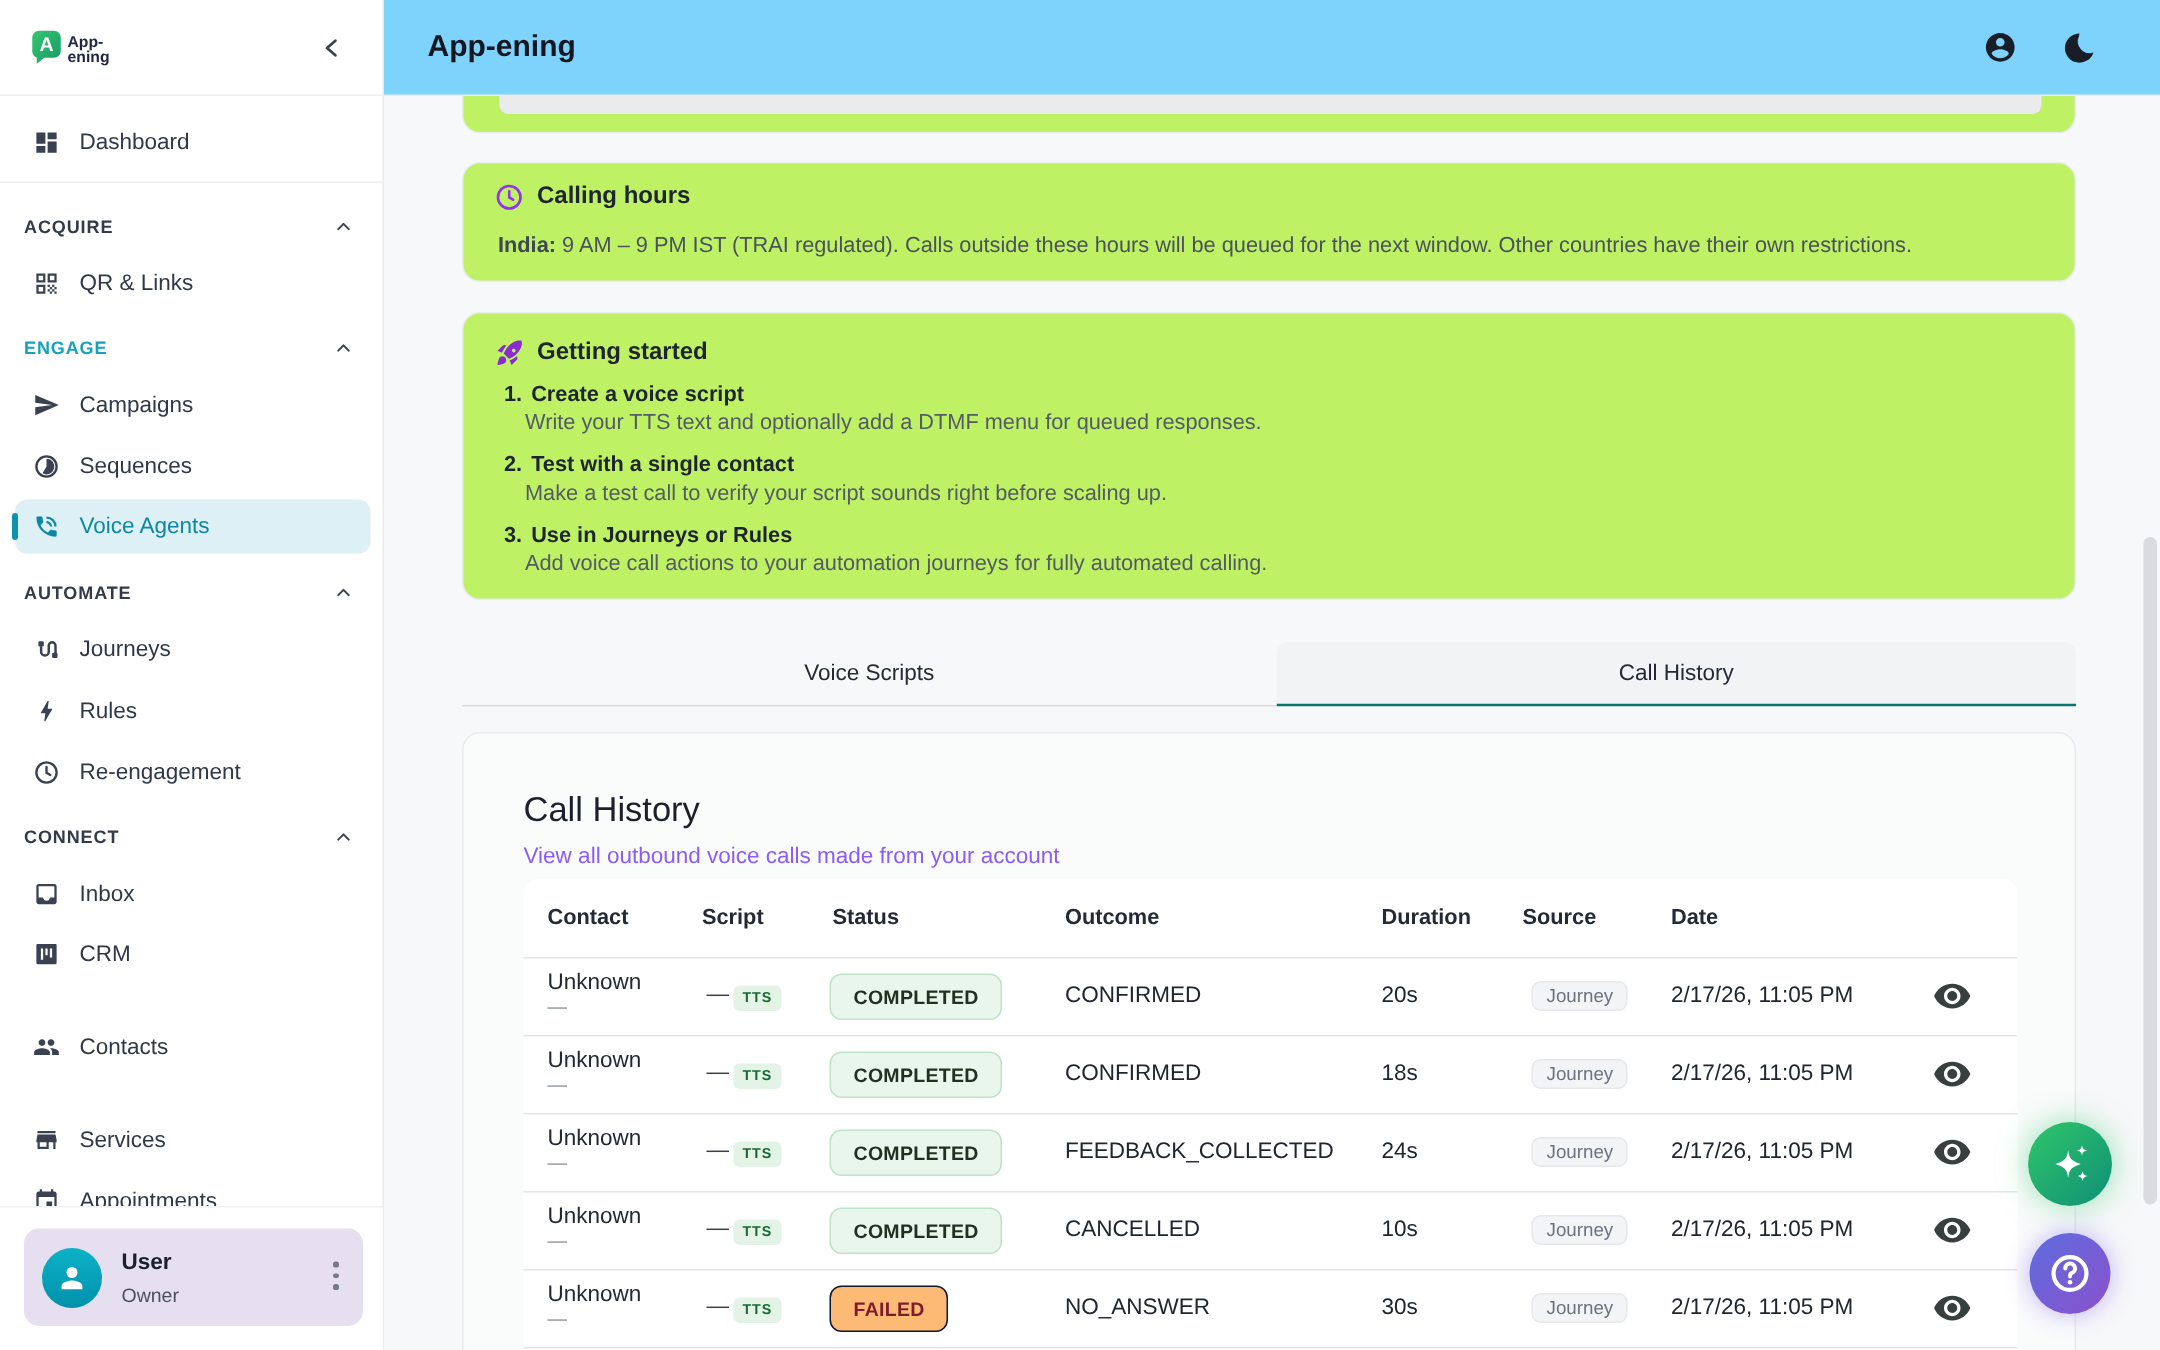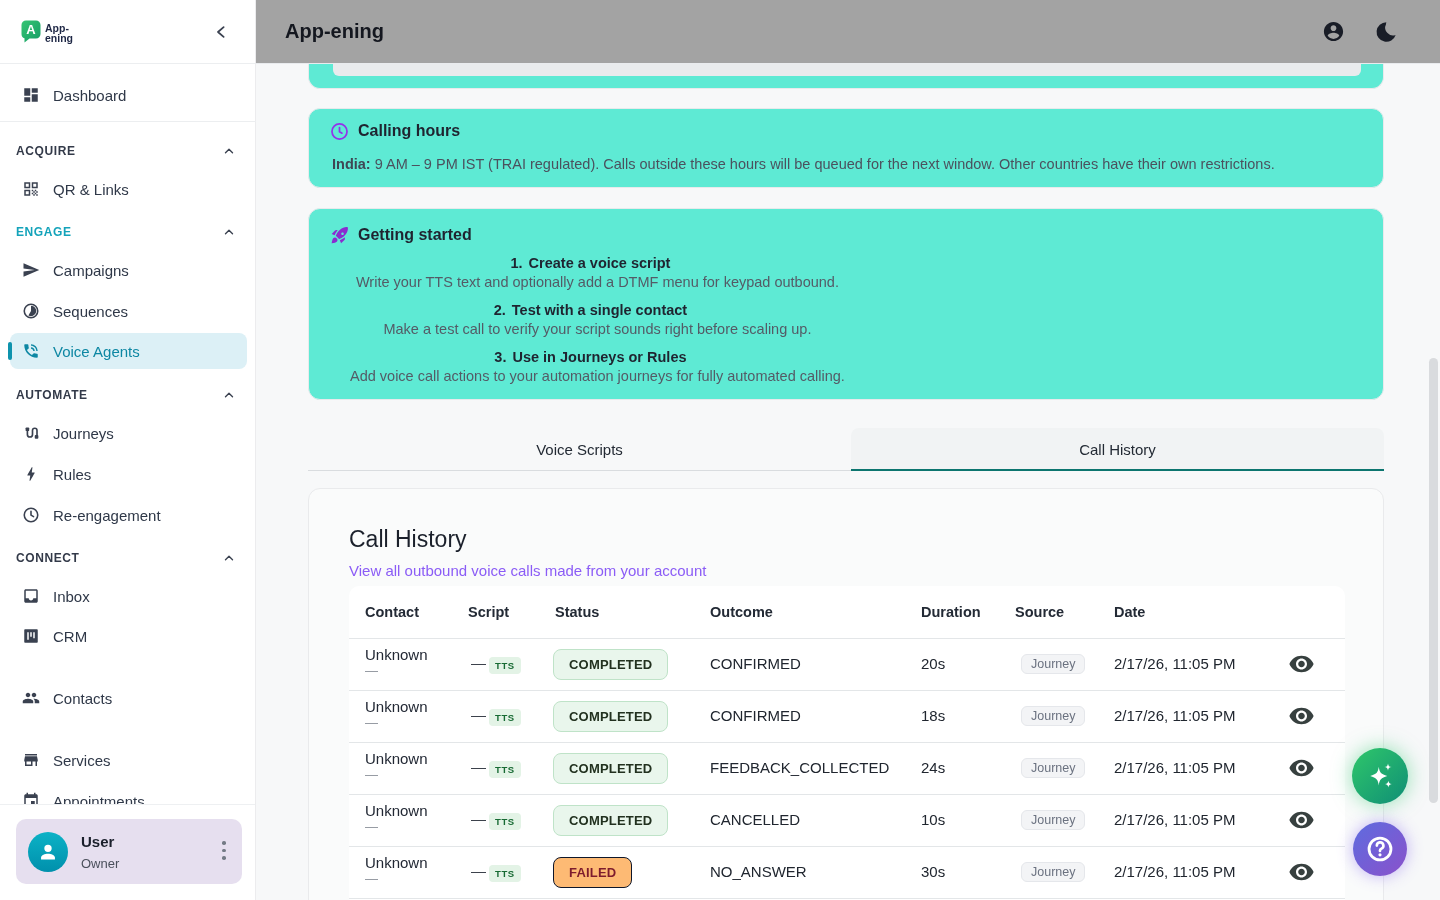--- a/index.html
+++ b/index.html
@@ -23,26 +23,26 @@
 #active-bar { position:absolute; left:8px; top:342px; width:4px; height:18px; background:#0e93ad; border-radius:3px; }
 #sb-foot { position:absolute; left:0; top:804px; width:255px; height:96px; background:#ffffff; border-top:1px solid #eef0f2; }
 #user-card { position:absolute; left:16px; top:14px; width:226px; height:65px; background:#e6dfef; border-radius:10px; }
 #user-av { position:absolute; left:12px; top:13px; width:40px; height:40px; border-radius:50%; background:linear-gradient(180deg,#0cb2c6,#0090ac); }
 #user-nm { position:absolute; left:65px; top:14px; font-size:15px; font-weight:700; color:#1b202c; }
 #user-rl { position:absolute; left:65px; top:37px; font-size:13px; color:#4b505c; }
 #user-dots { position:absolute; right:16px; top:22px; width:4px; }
 #user-dots span { display:block; width:3.5px; height:3.5px; border-radius:50%; background:#737a85; margin-bottom:4px; }
 
 
-#topbar { position:absolute; left:256px; top:0; width:1184px; height:64px; background:#a3a3a3; border-bottom:1px solid #e9ebee; z-index:4; }
+#topbar { position:absolute; left:256px; top:0; width:1184px; height:64px; background:#7dd3fc; border-bottom:1px solid #e9ebee; z-index:4; }
 #tb-title { position:absolute; left:29px; top:20px; font-size:20px; font-weight:700; color:#14171f; }
 .tb-ic { position:absolute; top:22px; color:#191d27; }
 
 
-.card { position:absolute; left:308px; width:1076px; background:#5eead4; border:1px solid #e8eaec; border-radius:12px;text-align:center; }
+.card { position:absolute; left:308px; width:1076px; background:#bef264; border:1px solid #e8eaec; border-radius:12px; }
 #card-cut { top:63px; height:26px; border-top:none; border-radius:0 0 12px 12px; }
 #card-cut .bar { position:absolute; left:24px; top:0; width:1028px; height:13px; background:#e9ebed; border-radius:0 0 6px 6px; }
 #card-hours { top:108px; height:80px; }
 #card-start { top:208px; height:192px; }
 .card-title { position:absolute; left:49px; top:0; font-size:16px; font-weight:700; color:#1f2430; }
 .card-ic { position:absolute; left:23px; width:17px; height:17px; }
 .gs-num { font-size:14.5px; font-weight:700; color:#1f2430; }
 .gs-sub { font-size:14.5px; color:#545b66; }
 
 
@@ -107,21 +107,21 @@
   </div>
 
   <div id="card-start" class="card">
     <div class="card-ic" style="left:21px; top:16px; width:20px; height:20px; color:#8a2bd0;">
       <svg viewBox="0 0 24 24" width="20" height="20" fill="currentColor">
           <path d="M9.19 6.35c-2.04 2.29-3.44 5.58-3.57 5.89L2 10.69l4.05-4.05c.47-.47 1.15-.68 1.81-.55l1.33.26zM11.17 17s3.74-1.55 5.89-3.7c5.4-5.4 4.5-9.62 4.21-10.57-.95-.3-5.17-1.19-10.57 4.21C8.55 9.09 7 12.83 7 12.83L11.17 17zm6.48-2.19c-2.29 2.04-5.58 3.44-5.89 3.57L13.31 22l4.05-4.05c.47-.47.68-1.15.55-1.81l-.26-1.33zM9 18c0 .83-.34 1.58-.88 2.12C6.94 21.3 2 22 2 22s.7-4.94 1.88-6.12A2.996 2.996 0 0 1 9 18zm4.52-7.52c0-.83.67-1.5 1.5-1.5s1.5.67 1.5 1.5-.67 1.5-1.5 1.5-1.5-.67-1.5-1.5z"></path>
         </svg>
     </div>
     <div class="card-title" style="top:17px;">Getting started</div>
     <div style="position:absolute; left:27px; top:45px;">
-      <div style="position:relative; height:47px;"><span class="gs-num">1.</span><span class="gs-num" style="margin-left:6px;">Create a voice script</span><div class="gs-sub" style="margin-left:14px; margin-top:2px;">Write your TTS text and optionally add a DTMF menu for keypad outbound.</div></div>
+      <div style="position:relative; height:47px;"><span class="gs-num">1.</span><span class="gs-num" style="margin-left:6px;">Create a voice script</span><div class="gs-sub" style="margin-left:14px; margin-top:2px;">Write your TTS text and optionally add a DTMF menu for queued responses.</div></div>
       <div style="position:relative; height:47px;"><span class="gs-num">2.</span><span class="gs-num" style="margin-left:6px;">Test with a single contact</span><div class="gs-sub" style="margin-left:14px; margin-top:2px;">Make a test call to verify your script sounds right before scaling up.</div></div>
       <div style="position:relative; height:47px;"><span class="gs-num">3.</span><span class="gs-num" style="margin-left:6px;">Use in Journeys or Rules</span><div class="gs-sub" style="margin-left:14px; margin-top:2px;">Add voice call actions to your automation journeys for fully automated calling.</div></div>
     </div>
   </div>
 
   <div id="tabs">
     <div id="tab-vs">
         <div class="tab-lb" style="font-weight:500;">Voice Scripts</div>
       </div>
     <div id="tab-ch">

